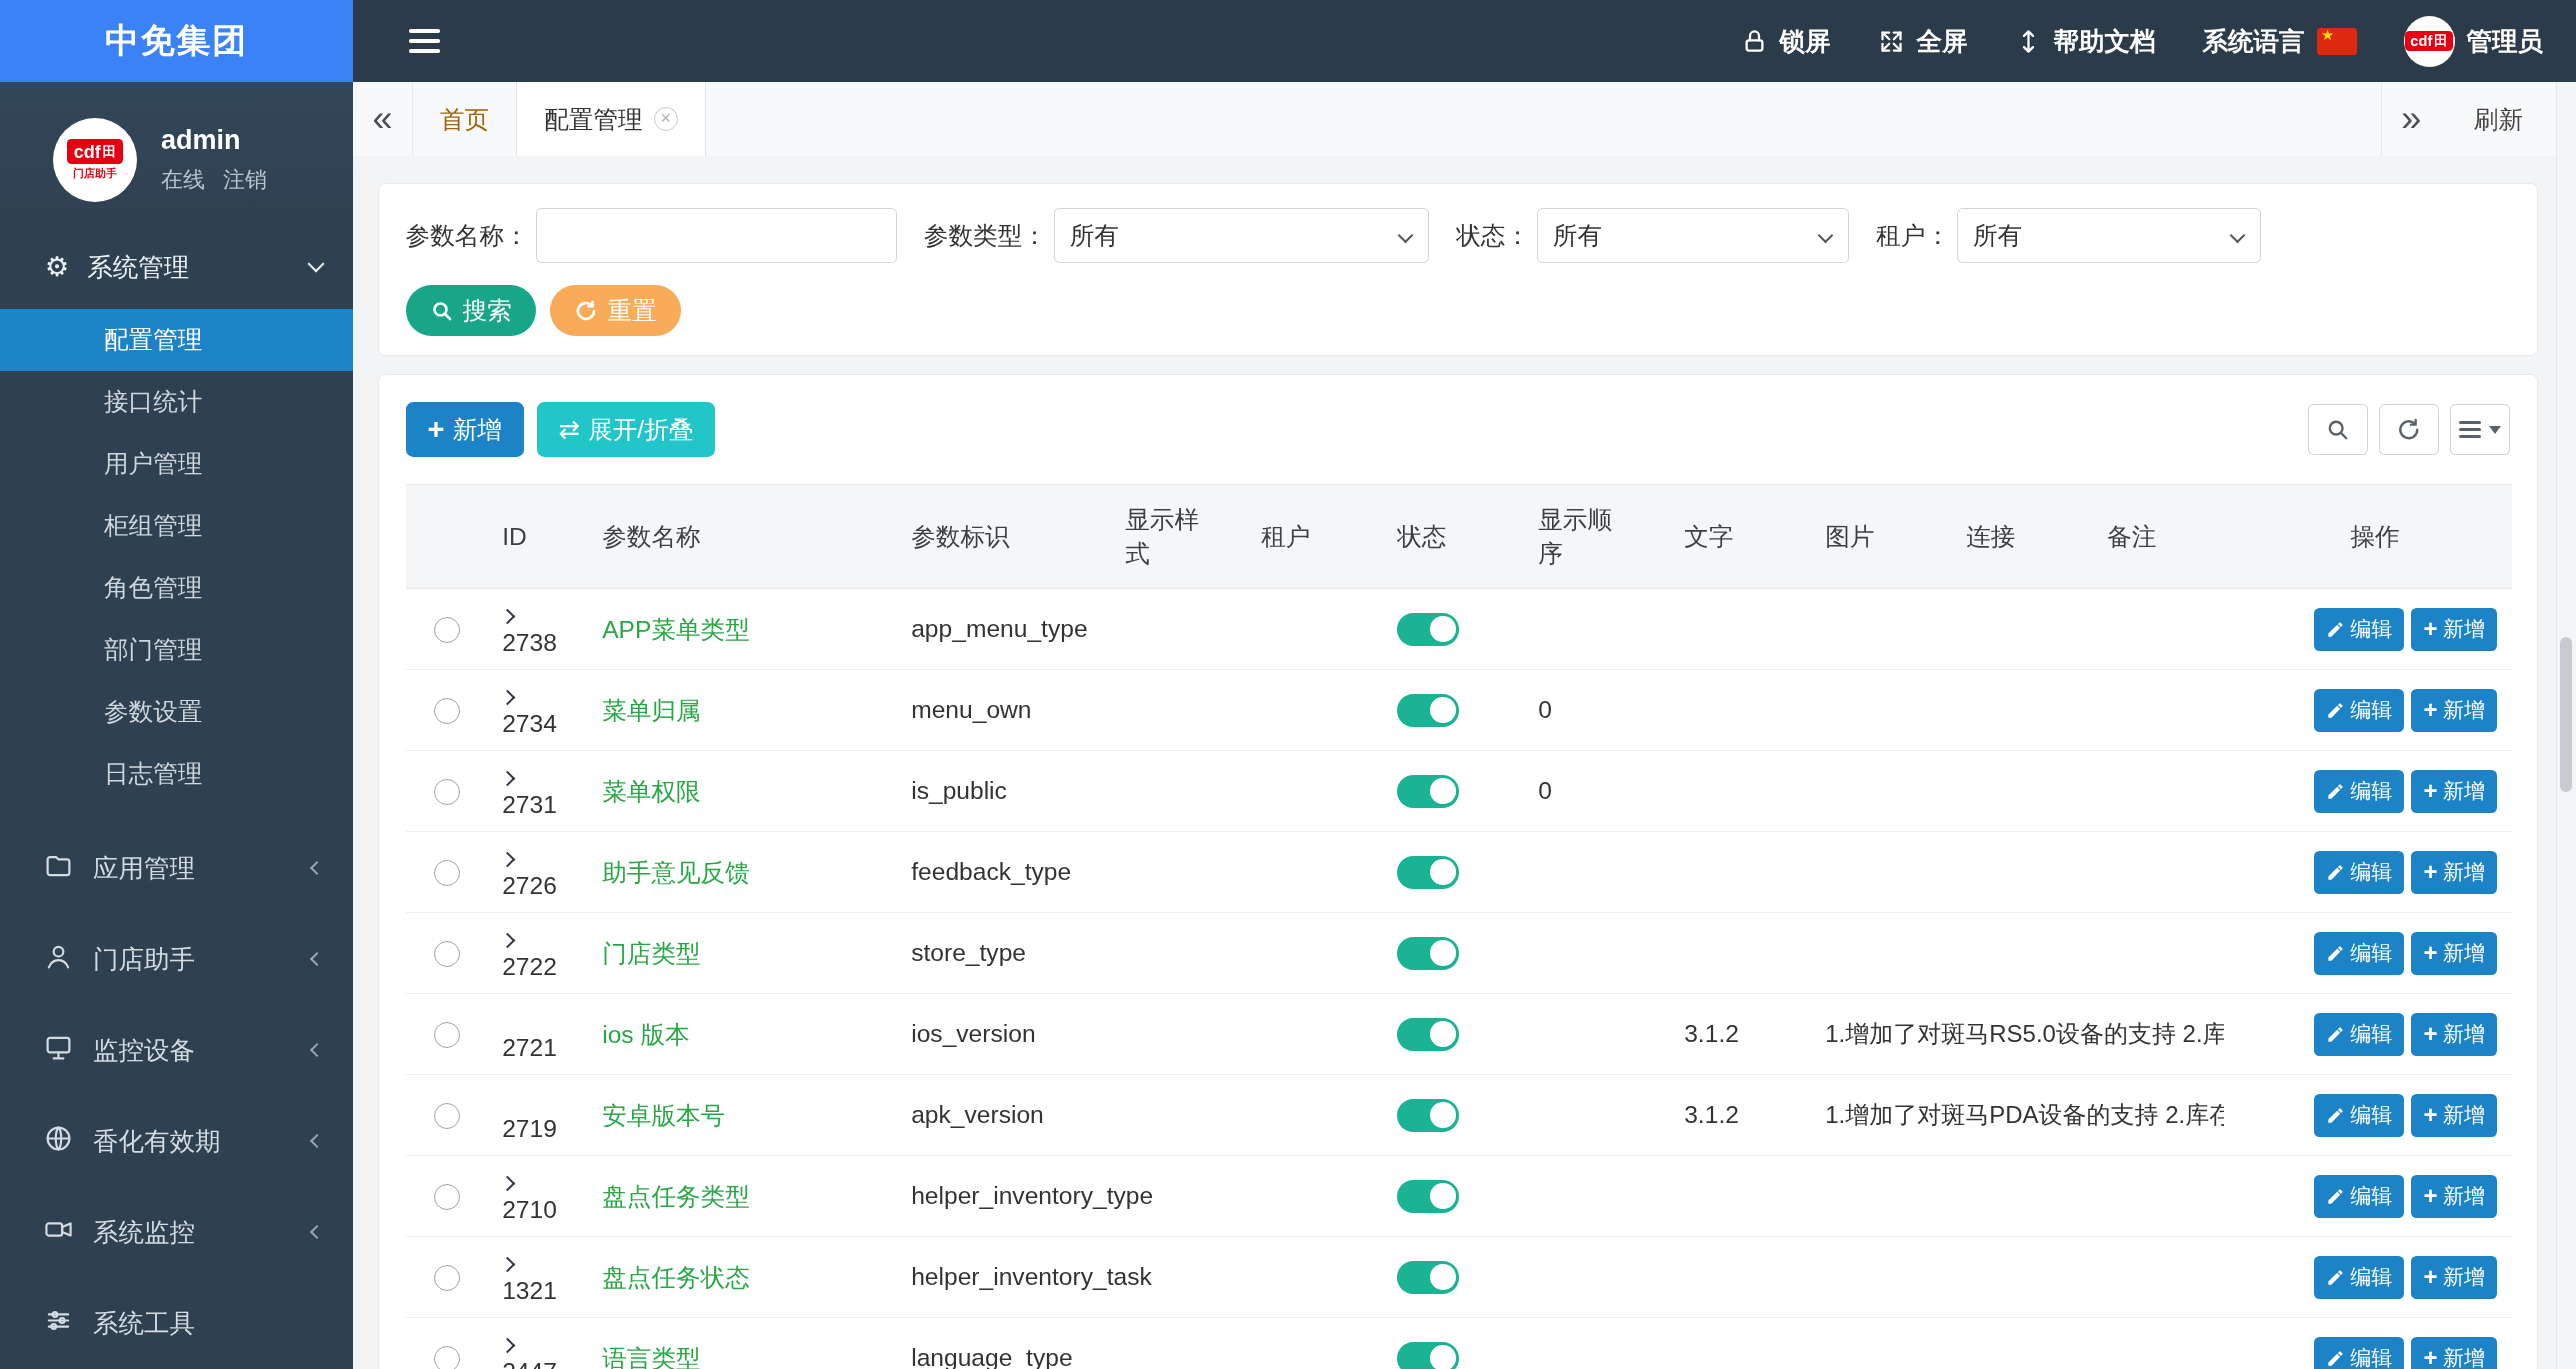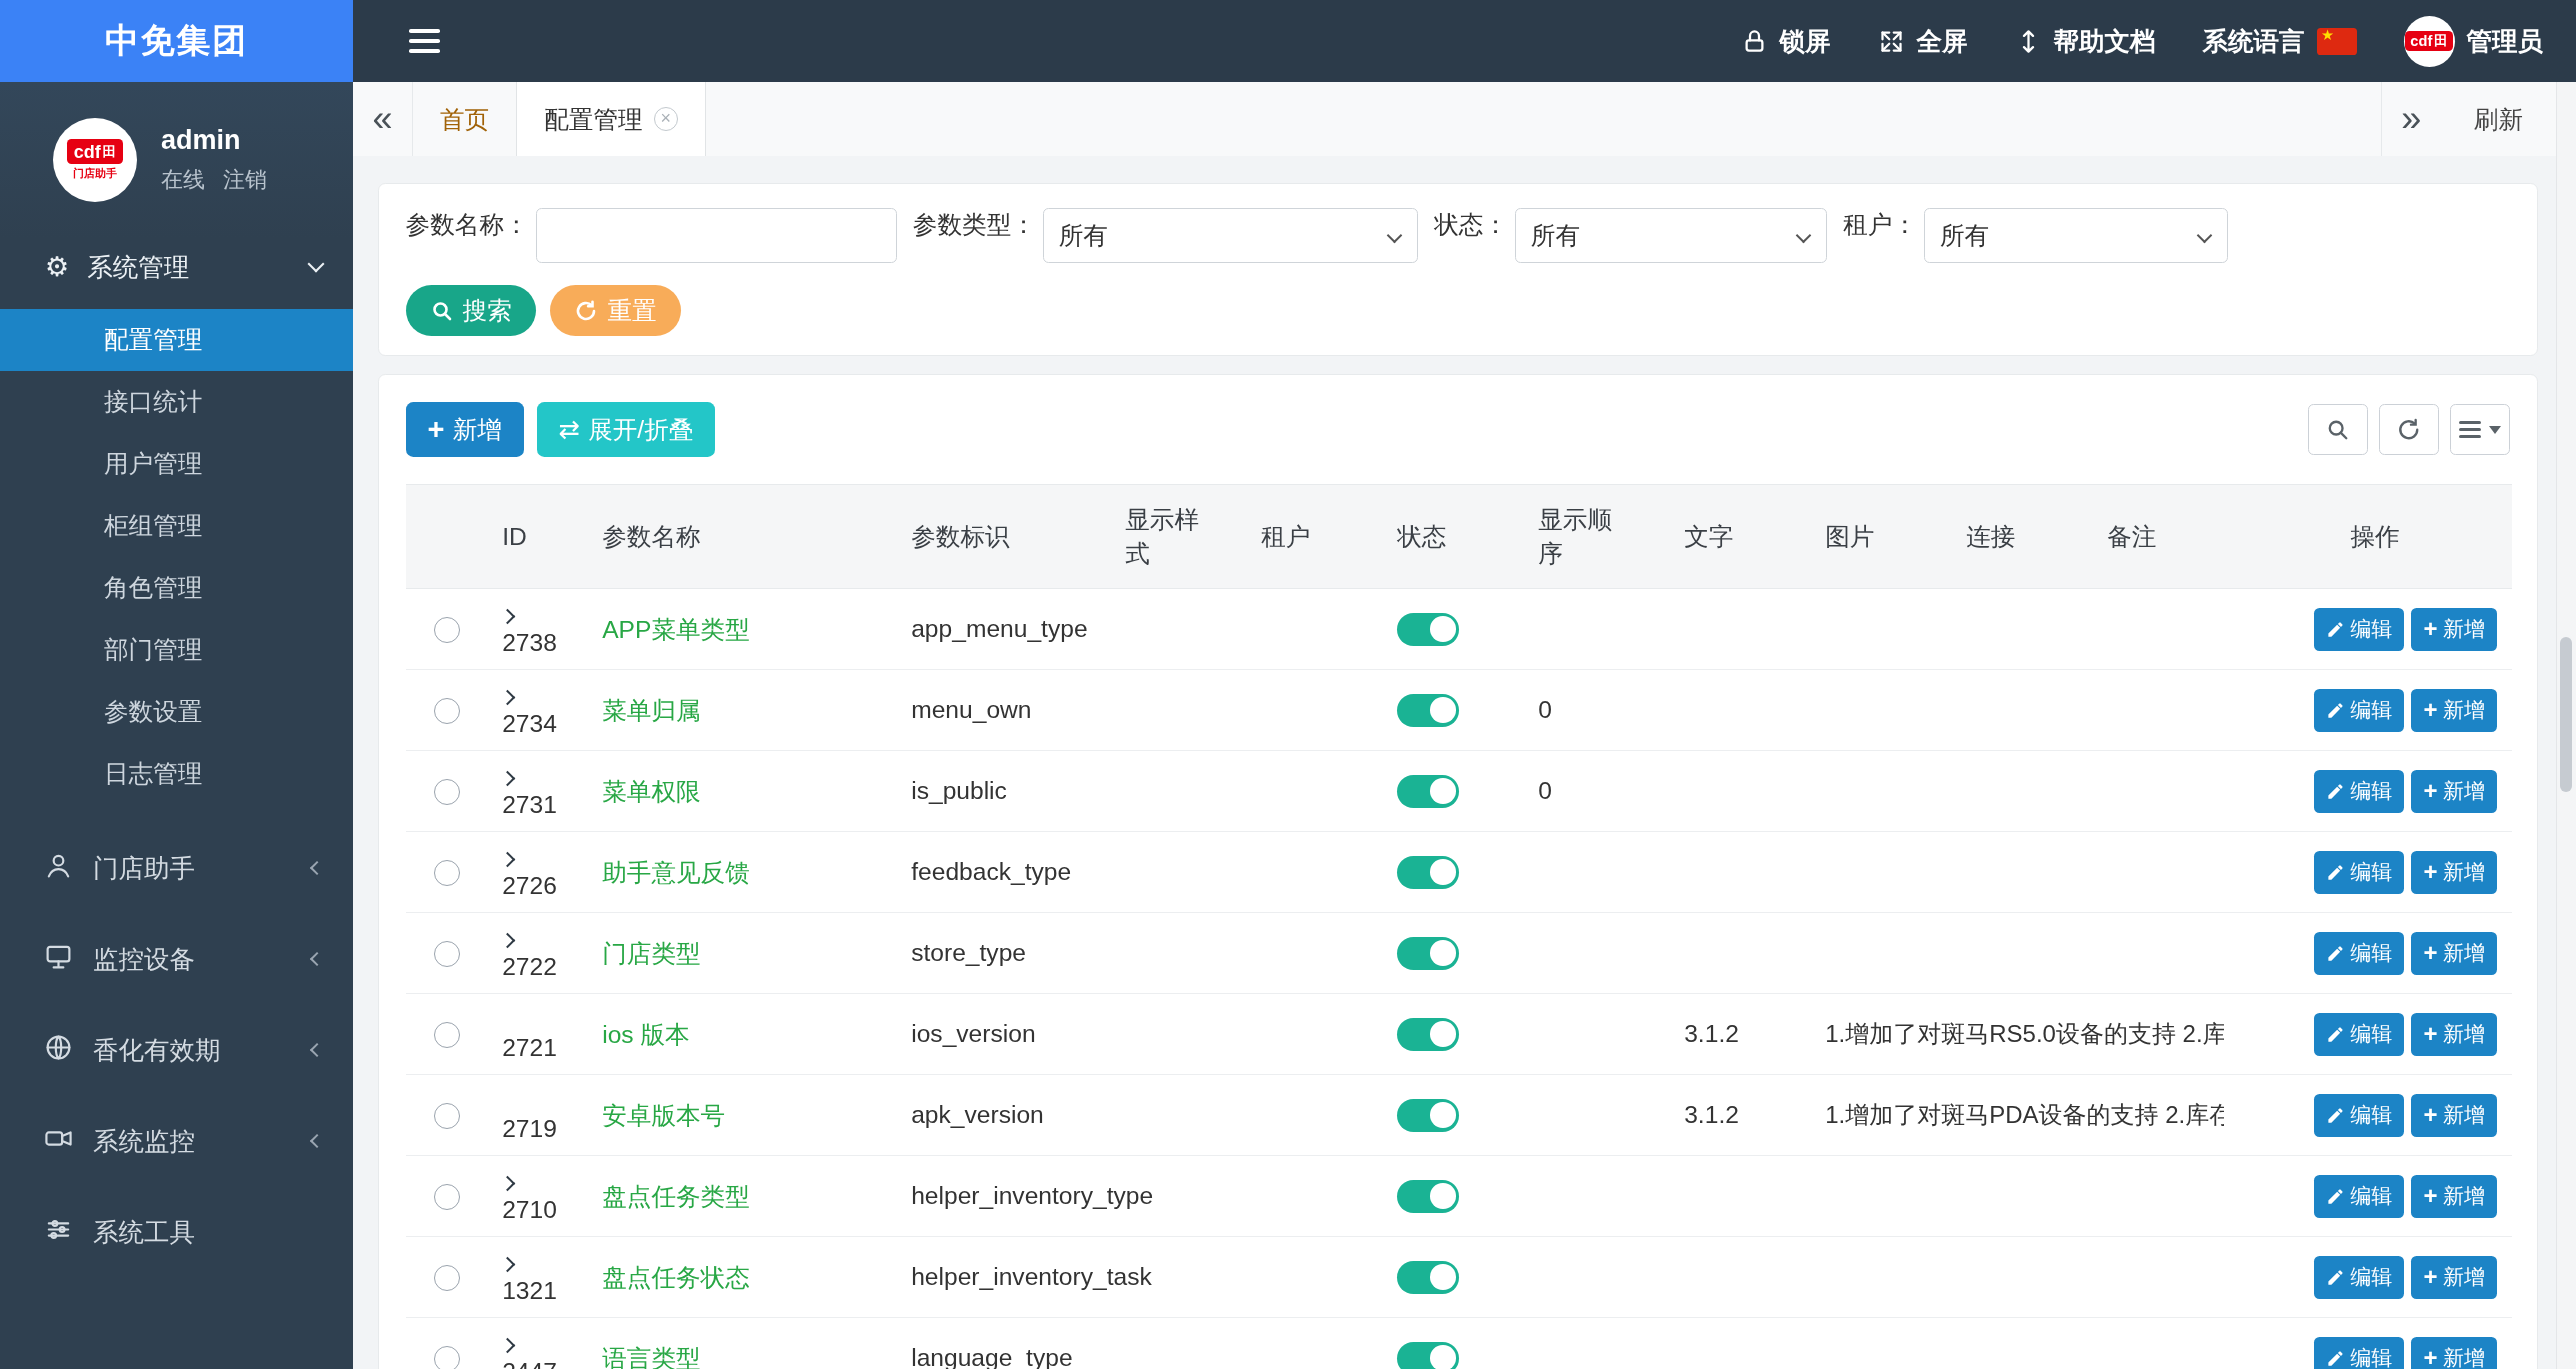--- a/index.html
+++ b/index.html
@@ -52,21 +52,21 @@
   .tab{display:flex;align-items:center;gap:11px;padding:0 27px;font-size:24.6px;color:#a16207;cursor:pointer}
   .tab.active{background:#fff;border-left:0.9px solid #e1e4e6;border-right:0.9px solid #e1e4e6;color:#333}
   .tab-close{width:24.6px;height:24.6px;border-radius:50%;border:1.8px solid #c3c9ce;color:#aab1b7;font-size:18px;line-height:21px;text-align:center;cursor:pointer}
   .tab-refresh{display:flex;align-items:center;padding:8px 33px;font-size:24.6px;color:#444;cursor:pointer}
 
   
   .content{position:absolute;left:353px;top:156px;right:20px;bottom:0;background:#f2f4f6;padding:27px 18px 0 24.6px;overflow:hidden}
   .card{background:#fff;border:0.9px solid #e7eaec;border-radius:7.3px}
   .filter-card{height:173px;padding:24px 27px}
   .f-row{display:flex;align-items:center}
-  .f-group{display:flex;align-items:flex-start;margin-right:16px}
+  .f-group{display:flex;align-items:center;margin-right:27px}
   .f-group label{margin-right:7.3px;white-space:nowrap}
   .f-input{width:361px;height:55px;border:0.9px solid #cfd4d9;border-radius:5.5px;padding:0 14.6px;font-size:24.6px;font-family:inherit;outline:none;background:#fff}
   .sel{position:relative;display:inline-block}
   .sel select{appearance:none;-webkit-appearance:none;height:55px;border:0.9px solid #cfd4d9;border-radius:5.5px;background:#fff;font-size:24.6px;font-family:inherit;color:#333;padding:0 49px 0 14.6px;outline:none;width:100%}
   .sel .sel-arrow{position:absolute;right:18px;top:22px;width:11px;height:11px;border-right:2.3px solid #555;border-bottom:2.3px solid #555;transform:rotate(45deg);pointer-events:none}
   .w1{width:375px}.w2{width:312px}.w3{width:304px}
   .f-row.btns{margin-top:22px}
   .pill{display:inline-flex;align-items:center;gap:9px;height:51px;padding:0 24px;border:none;border-radius:25.5px;color:#fff;font-size:24.6px}
   .pill svg{width:24px;height:24px;fill:none;stroke:#fff;stroke-width:2.6;stroke-linecap:round}
   .pill.search{background:#18a689}
@@ -188,20 +188,27 @@
         <div class="subitem active">配置管理</div>
         <div class="subitem">接口统计</div>
         <div class="subitem">用户管理</div>
         <div class="subitem">柜组管理</div>
         <div class="subitem">角色管理</div>
         <div class="subitem">部门管理</div>
         <div class="subitem">参数设置</div>
         <div class="subitem">日志管理</div>
       </div>
     <div class="sections">
+        <div class="navsec">
+          <span class="sec-icon"><svg viewBox="0 0 24 24">
+              <path d="M3 7a2 2 0 0 1 2-2h5l2 2h7a2 2 0 0 1 2 2v9a2 2 0 0 1-2 2H5a2 2 0 0 1-2-2z"></path>
+            </svg></span>
+          <span class="sec-label">应用管理</span>
+          <i class="chev chev-left mla"></i>
+        </div>
         <div class="navsec">
           <span class="sec-icon"><svg viewBox="0 0 24 24">
               <circle cx="12" cy="8" r="4"></circle>
               <path d="M4 21c1.6-4.2 5-6 8-6s6.4 1.8 8 6"></path>
             </svg></span>
           <span class="sec-label">门店助手</span>
           <i class="chev chev-left mla"></i>
         </div>
         <div class="navsec">
           <span class="sec-icon"><svg viewBox="0 0 24 24">

